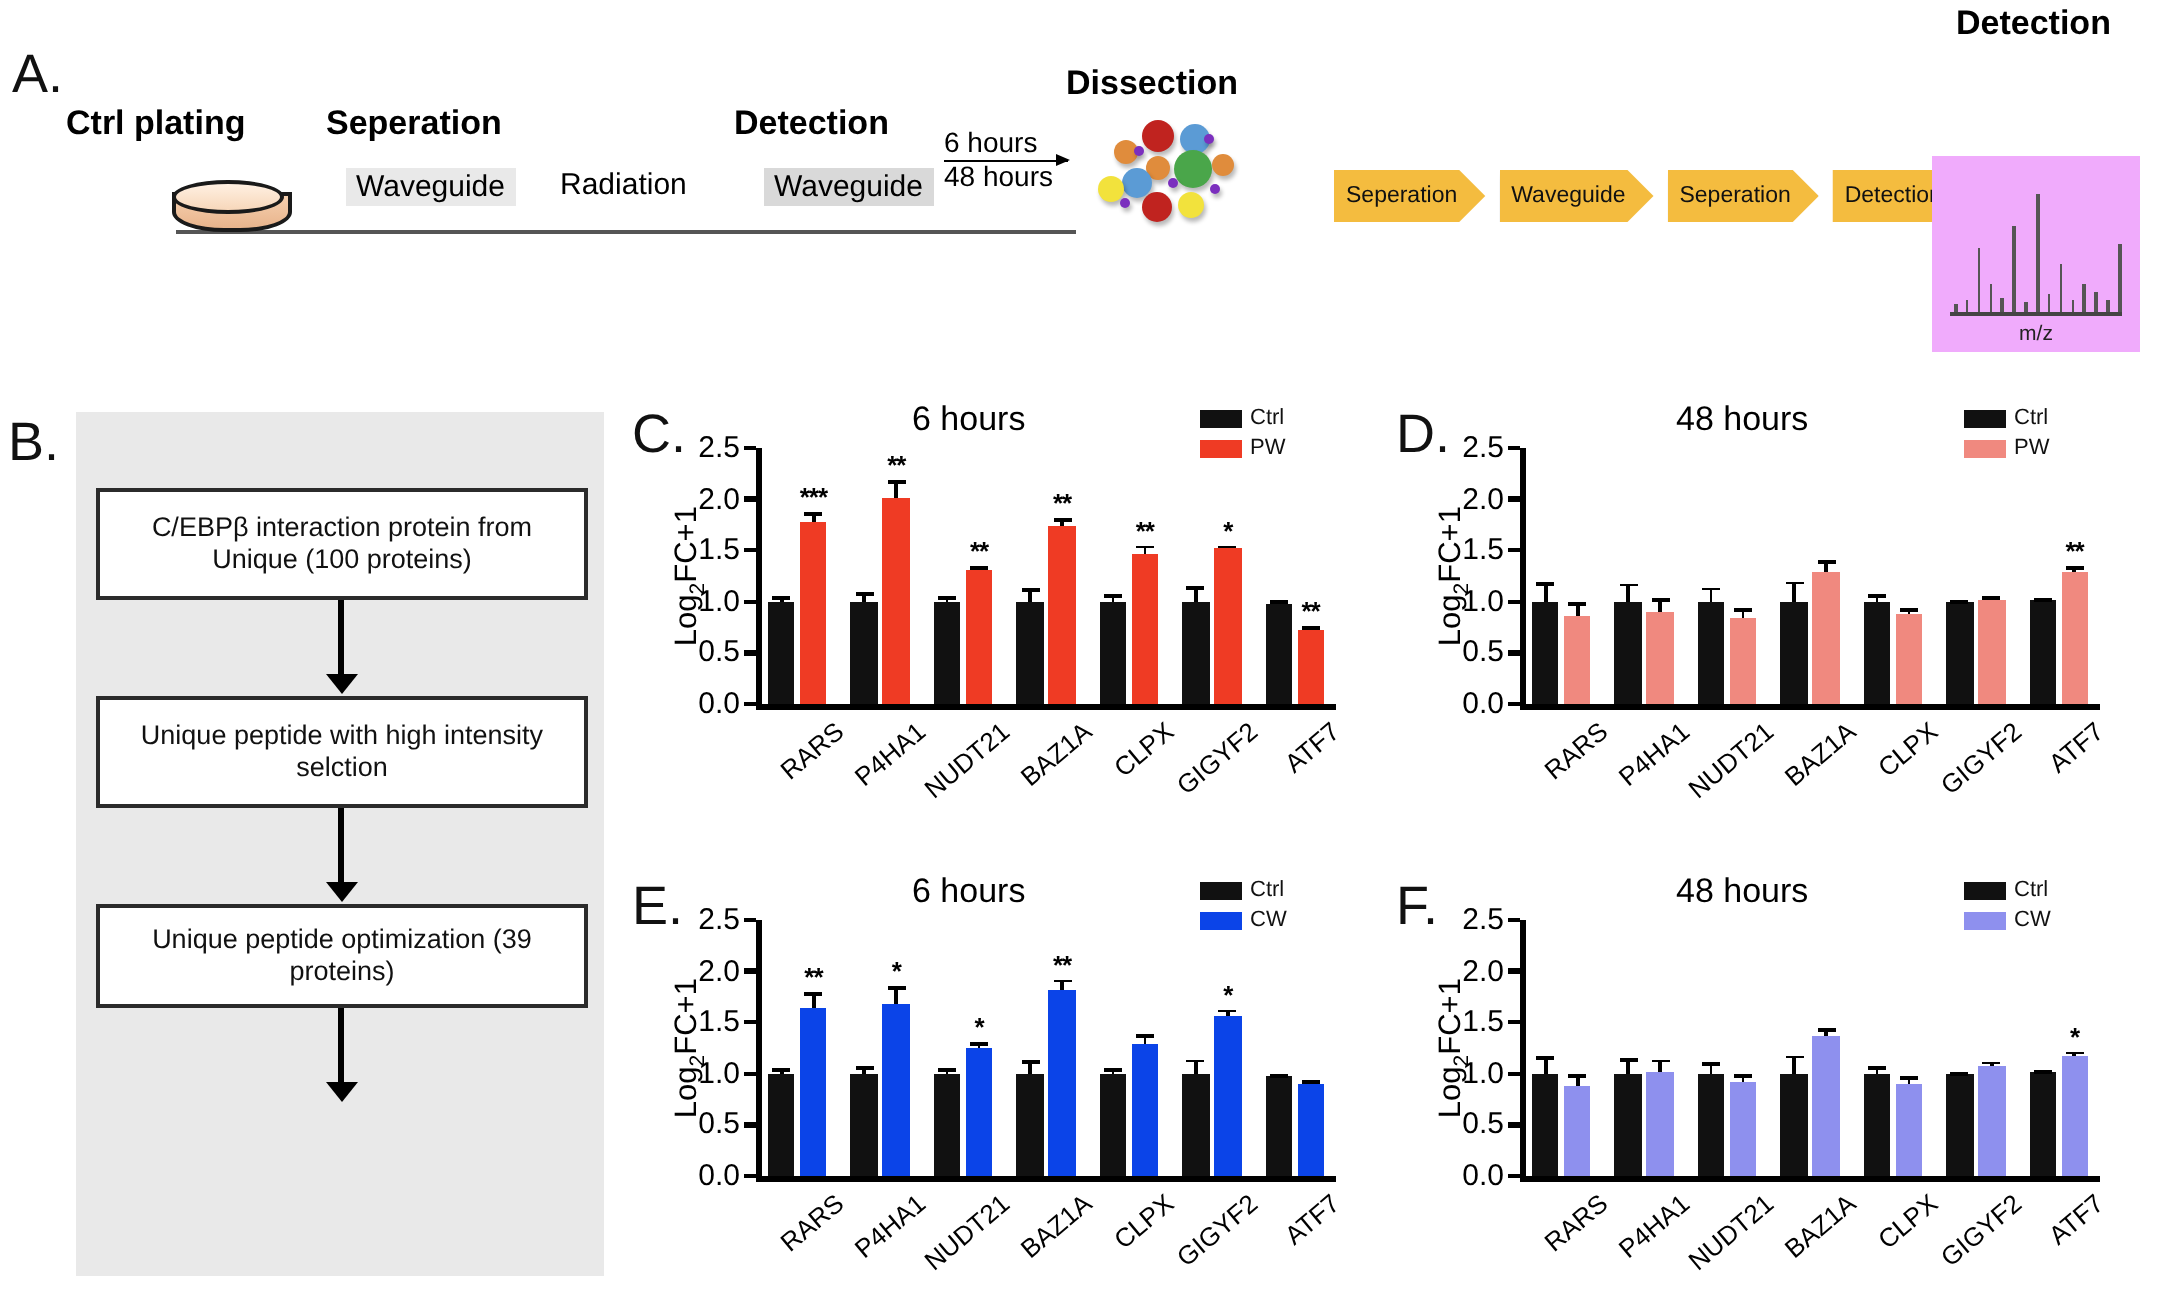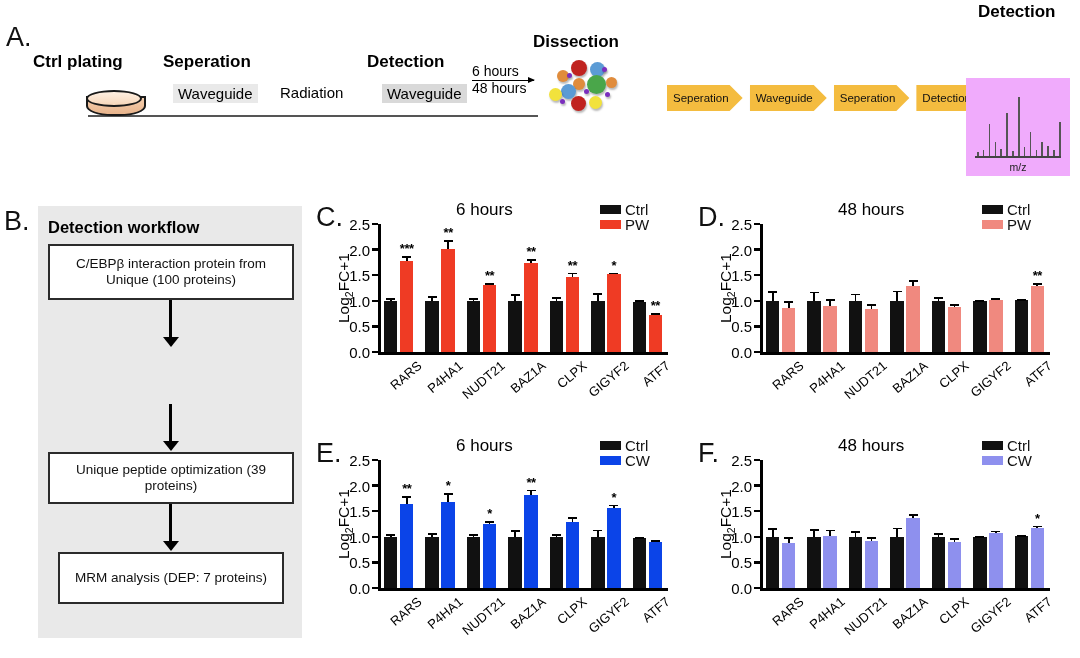--- a/index.html
+++ b/index.html
@@ -55,21 +55,21 @@
      display:flex;align-items:center;justify-content:center;text-align:center;
      font-size:13.5px;line-height:1.18;color:#111;padding:3px 4px;box-sizing:border-box;}
   .b-arrow{position:absolute;width:3px;background:#000;}
   .b-arrow:after{content:"";position:absolute;left:-6.5px;bottom:-9px;
      border-top:10px solid #000;border-left:8px solid transparent;
      border-right:8px solid transparent;}
 
   
   .chart{position:absolute;}
   .chart-title{position:absolute;font-size:17px;color:#000;white-space:nowrap;}
-  .legend{position:absolute;font-size:15px;line-height:1.05;}
+  .legend{position:absolute;font-size:11px;line-height:1.05;}
   .legend-row{display:flex;align-items:center;gap:4px;height:15px;}
   .legend-swatch{width:21px;height:9px;display:block;}
   .plot{position:absolute;}
   .y-axis{position:absolute;left:0;top:0;width:2.6px;background:#000;}
   .x-axis{position:absolute;left:0;height:2.6px;background:#000;}
   .ytick{position:absolute;right:0;width:6px;height:2.4px;background:#000;}
   .ylab{position:absolute;text-align:right;font-size:15px;color:#000;
         transform:translateY(-50%);white-space:nowrap;}
   .ytitle{position:absolute;font-size:15.5px;color:#000;white-space:nowrap;
      transform-origin:50% 50%;transform:rotate(-90deg);}
@@ -158,31 +158,30 @@
         <div class="ms-peak" style="left: 93px; height: 34.1px;"></div>
       </div>
     <div class="ms-axis"></div>
     <div class="ms-label">m/z</div>
   </div>
 </div>
 
 <div class="abs" id="panelB">
   <div class="b-bg"></div>
   <div class="abs panel-letter" style="left:4px;top:12px;">B.</div>
-  <div class="b-title">Detection workflow</div>
 
   <div class="b-box" style="left:48px;top:48px;width:246px;height:56px;">C/EBPβ interaction protein from Unique (100 proteins)</div>
   <div class="b-arrow" style="left:169px;top:104px;height:38px;"></div>
 
+  <div class="b-box" style="left:48px;top:152px;width:246px;height:56px;">Unique peptide with high intensity selction</div>
   <div class="b-arrow" style="left:169px;top:208px;height:38px;"></div>
 
   <div class="b-box" style="left:48px;top:256px;width:246px;height:52px;">Unique peptide optimization (39 proteins)</div>
   <div class="b-arrow" style="left:169px;top:308px;height:38px;"></div>
 
-  <div class="b-box" style="left:58px;top:356px;width:226px;height:52px;">MRM analysis (DEP: 7 proteins)</div>
 </div>
 
 <div class="chart" id="chart-C" style="left:316px;top:198px;width:372px;height:222px;">
     <div class="panel-letter" style="position: absolute; left: 0px; top: 6px;">C.</div>
     <div class="chart-title" style="left: 140px; top: 2px;">6 hours</div>
     <div class="legend" style="left: 284px; top: 4px;">
       <div class="legend-row">
         <span class="legend-swatch" style="background: rgb(17, 17, 17);"></span>
         <span>Ctrl</span>
       </div>

